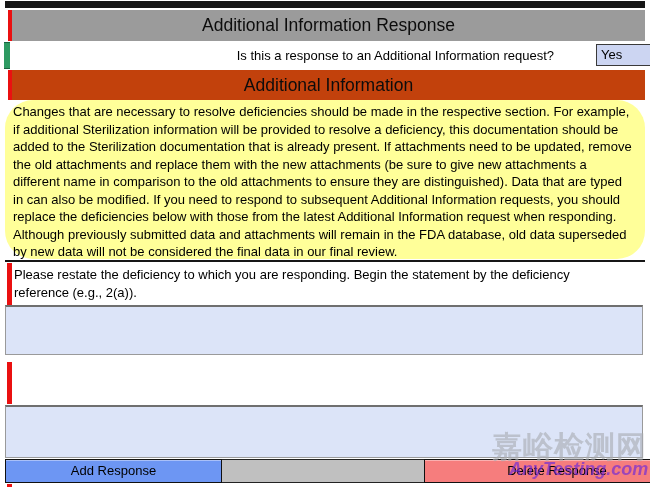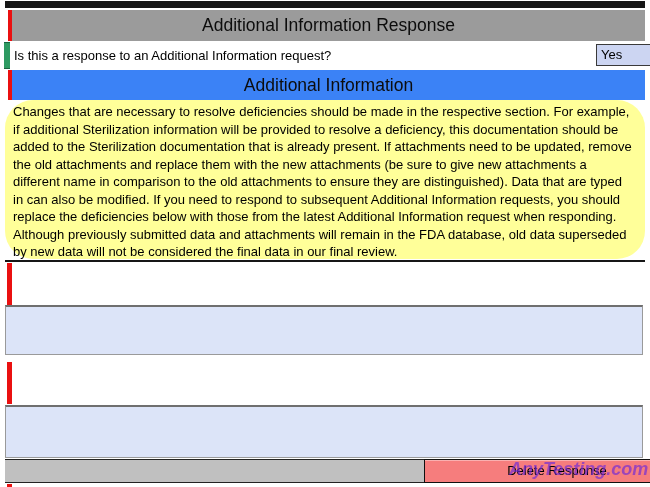--- a/index.html
+++ b/index.html
@@ -17,35 +17,35 @@
   .top-bar { left: 5px; top: 1px; width: 640px; height: 7px; background: #161616; }
 
   .hdr1 {
     left: 12px; top: 10px; width: 633px; height: 31px;
     background: #9b9b9b; color: #0c0c0c;
     font-size: 17.5px; line-height: 31px; text-align: center;
     white-space: nowrap;
   }
   .hdr2 {
     left: 12px; top: 70px; width: 633px; height: 30px;
-    background: #3b82f6; color: #0c0c0c;
+    background: #c2410c; color: #0c0c0c;
     font-size: 17.5px; line-height: 30px; text-align: center;
     white-space: nowrap;
   }
   .bar-red { background: #ea1010; }
   .bar-red-1 { left: 8px; top: 10px; width: 4px; height: 31px; }
   .bar-red-2 { left: 8px; top: 70px; width: 4px; height: 30px; }
   .bar-red-3 { left: 7px; top: 263px; width: 5px; height: 43px; }
   .bar-red-4 { left: 7px; top: 362px; width: 5px; height: 42px; }
   .bar-red-5 { left: 7px; top: 484px; width: 5px; height: 3px; }
   .bar-green { left: 4px; top: 42px; width: 6px; height: 27px; background: #2e9a62; border-top: 1px solid #1c6340; border-bottom: 1px solid #1c6340; }
 
   .q-label {
     left: 14px; top: 48px; width: 540px;
-    font-size: 13px; line-height: 15px;
+    font-size: 13px; line-height: 15px; text-align: right;
   }
   .dropdown {
     left: 563px; top: 44px; width: 77px; height: 22px;
     background: #ccd5f2; border: 1px solid #3a3a3a;
     display: flex; align-items: stretch; cursor: default; margin-left: 33px;
   }
   .dropdown .val {
     flex: 1; font-size: 13px; line-height: 20px; padding-left: 4px;
   }
   .dropdown .arrow-btn {
@@ -133,25 +133,28 @@
   </div>
 
   <div class="abs bar-red bar-red-2"></div>
   <div class="abs hdr2">Additional Information</div>
 
   <div class="abs notice">Changes that are necessary to resolve deficiencies should be made in the respective section. For example, if additional Sterilization information will be provided to resolve a deficiency, this documentation should be added to the Sterilization documentation that is already present. If attachments need to be updated, remove the old attachments and replace them with the new attachments (be sure to give new attachments a different name in comparison to the old attachments to ensure they are distinguished). Data that are typed in can also be modified. If you need to respond to subsequent Additional Information requests, you should replace the deficiencies below with those from the latest Additional Information request when responding. Although previously submitted data and attachments will remain in the FDA database, old data superseded by new data will not be considered the final data in our final review.</div>
 
   <div class="abs divider"></div>
 
   <div class="abs bar-red bar-red-3"></div>
+  <div class="abs field-label lbl1">Please restate the deficiency to which you are responding. Begin the statement by the deficiency reference (e.g., 2(a)).</div>
   <div class="abs textfield field1"></div>
 
   <div class="abs bar-red bar-red-4"></div>
   <div class="abs textfield field2"></div>
 
   <div class="abs btn-row"></div>
+  <div class="abs btn btn-add">Add Response</div>
   <div class="abs btn btn-delete">Delete Response</div>
 
   <div class="abs bar-red bar-red-5"></div>
 
+  <div class="abs wm1">嘉峪检测网</div>
   <div class="abs wm2">AnyTesting.com</div>
 
 </div>
 
 </body></html>

